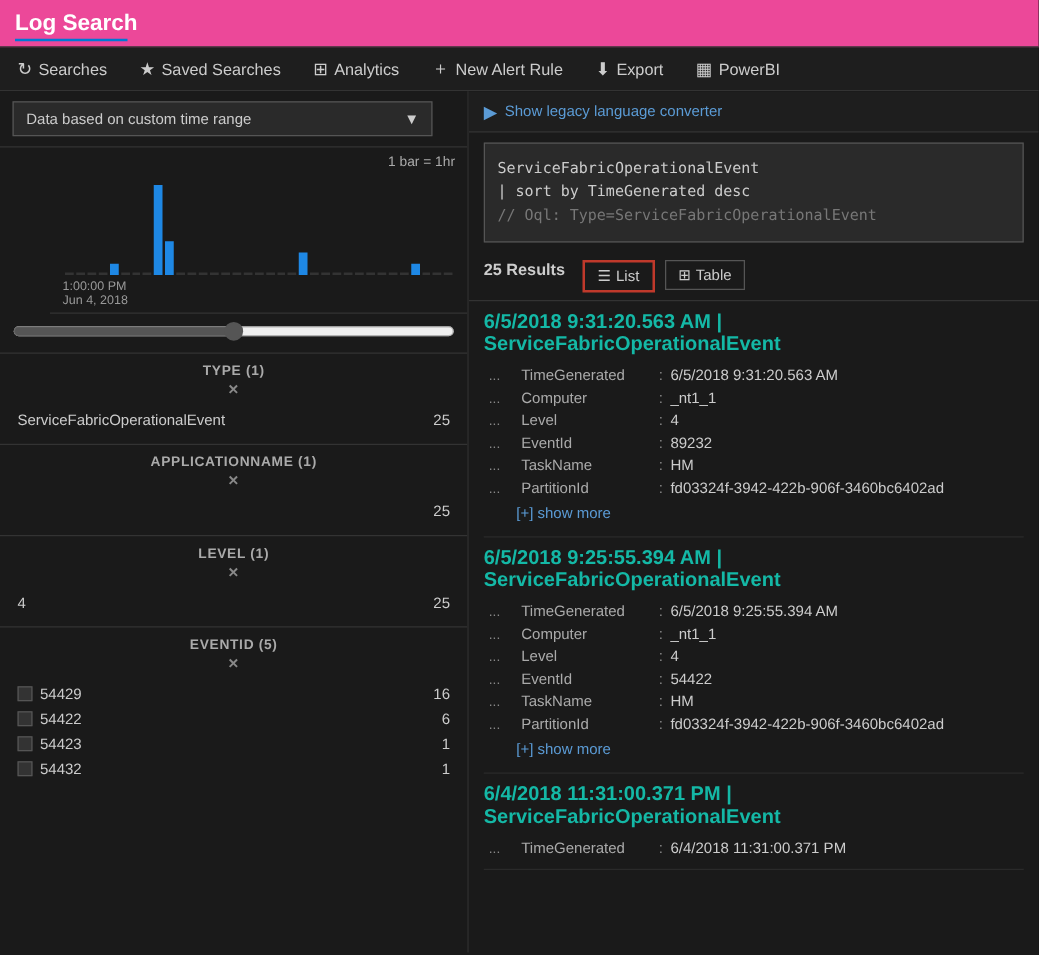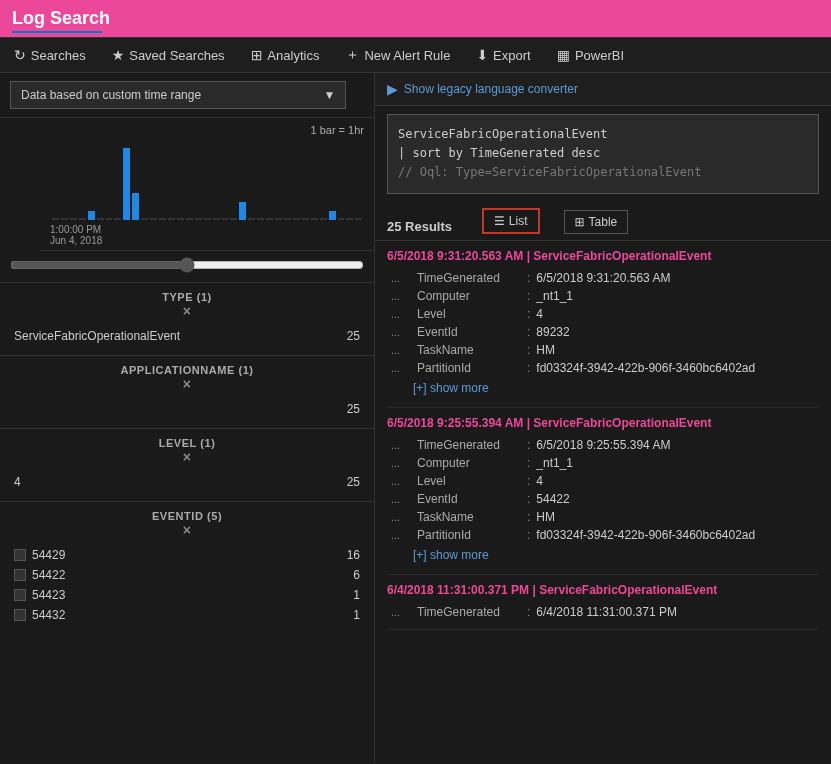--- a/index.html
+++ b/index.html
@@ -184,22 +184,22 @@
       background: #2a2a2a;
       padding: 10px;
       font-size: 12px;
       color: #ccc;
       line-height: 1.6;
       min-height: 70px;
       font-family: 'Consolas', monospace;
     }
     .results-bar {
       display: flex;
-      align-items: flex-end;
-      gap: 24px;
+      align-items: flex-start;
+      gap: 8px;
       padding: 6px 12px;
       border-bottom: 1px solid #333;
     }
     .results-count {
       font-size: 13px;
       color: #ccc;
       font-weight: 600;
       margin-right: 6px;
     }
     .view-btn {
@@ -220,22 +220,22 @@
     .results-list {
       flex: 1;
       overflow-y: auto;
       padding: 0 12px;
     }
     .result-item {
       border-bottom: 1px solid #2a2a2a;
       padding: 8px 0;
     }
     .result-header {
-      font-size: 12px;
-      color: #ec4899;
+      font-size: 16px;
+      color: #14b8a6;
       font-weight: 600;
       margin-bottom: 6px;
       cursor: pointer;
     }
     .result-fields {
       padding-left: 4px;
     }
     .result-field {
       display: flex;
       align-items: baseline;

